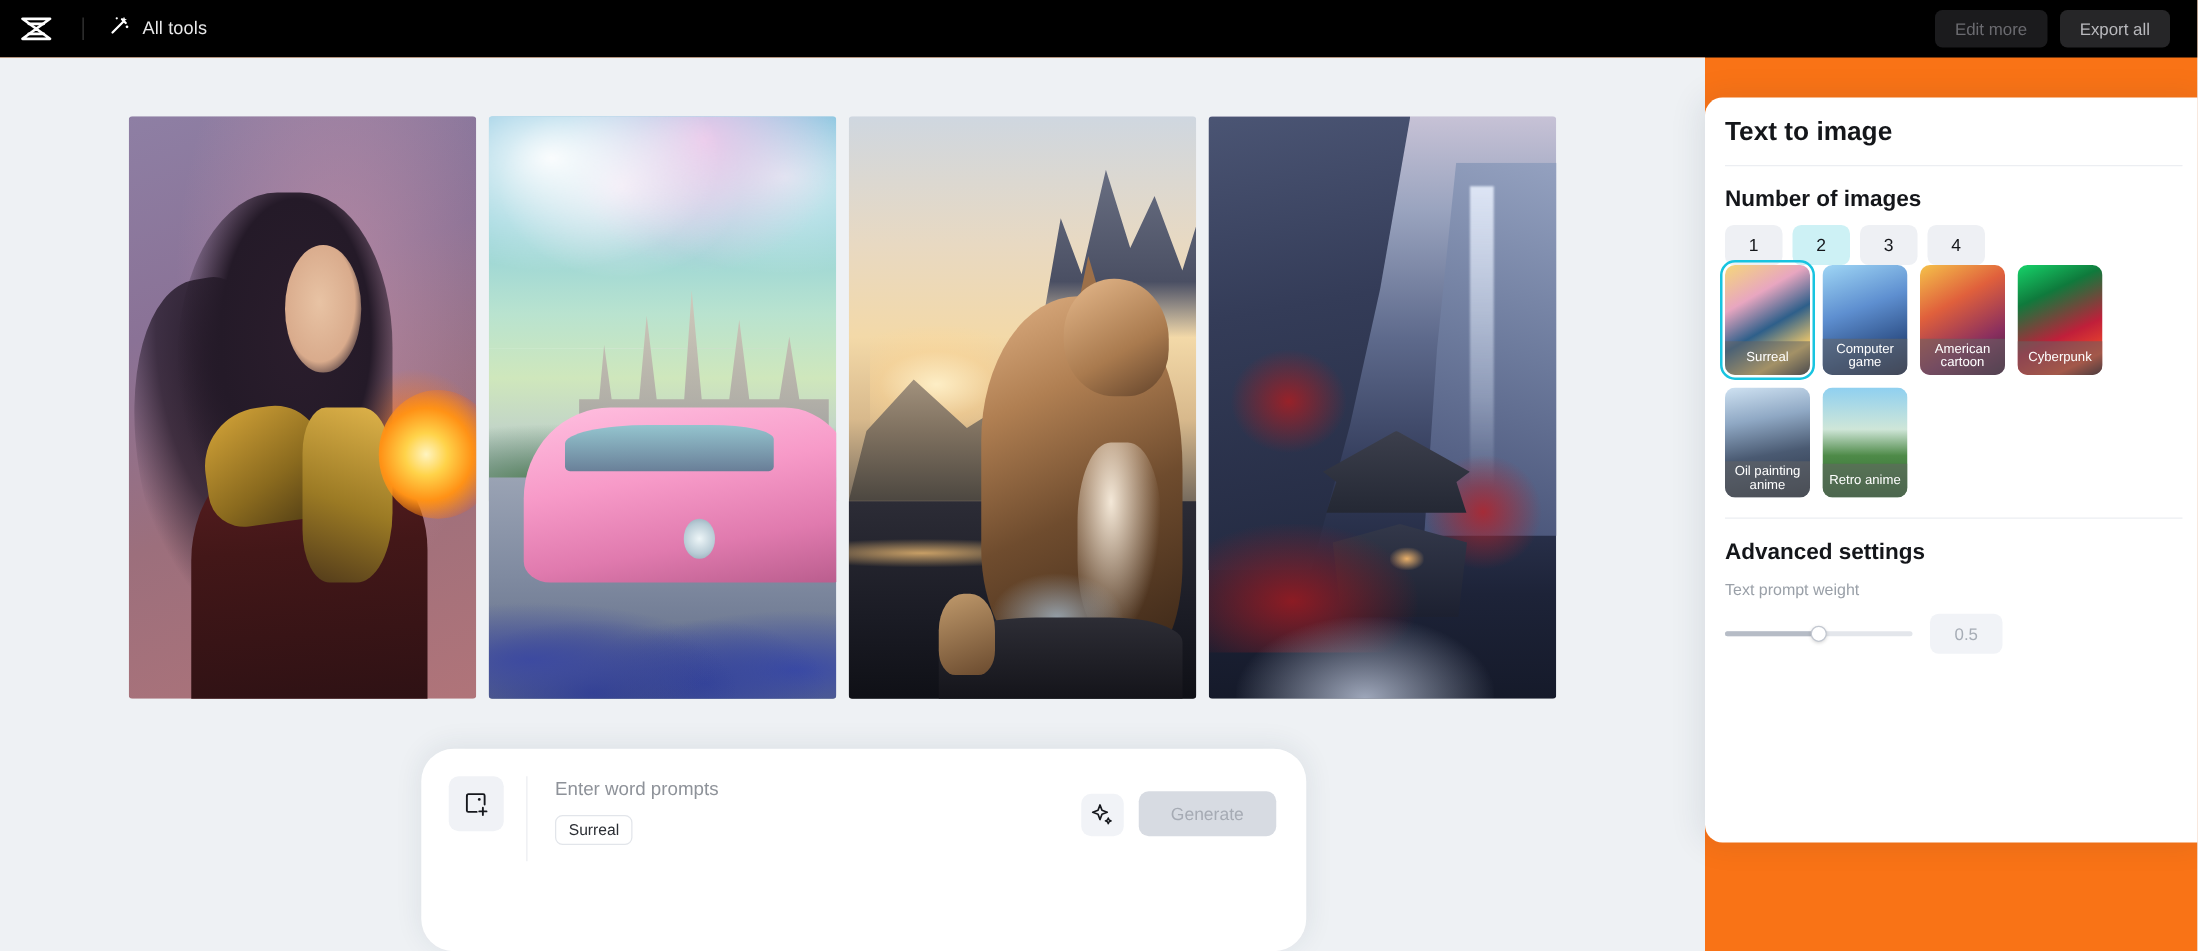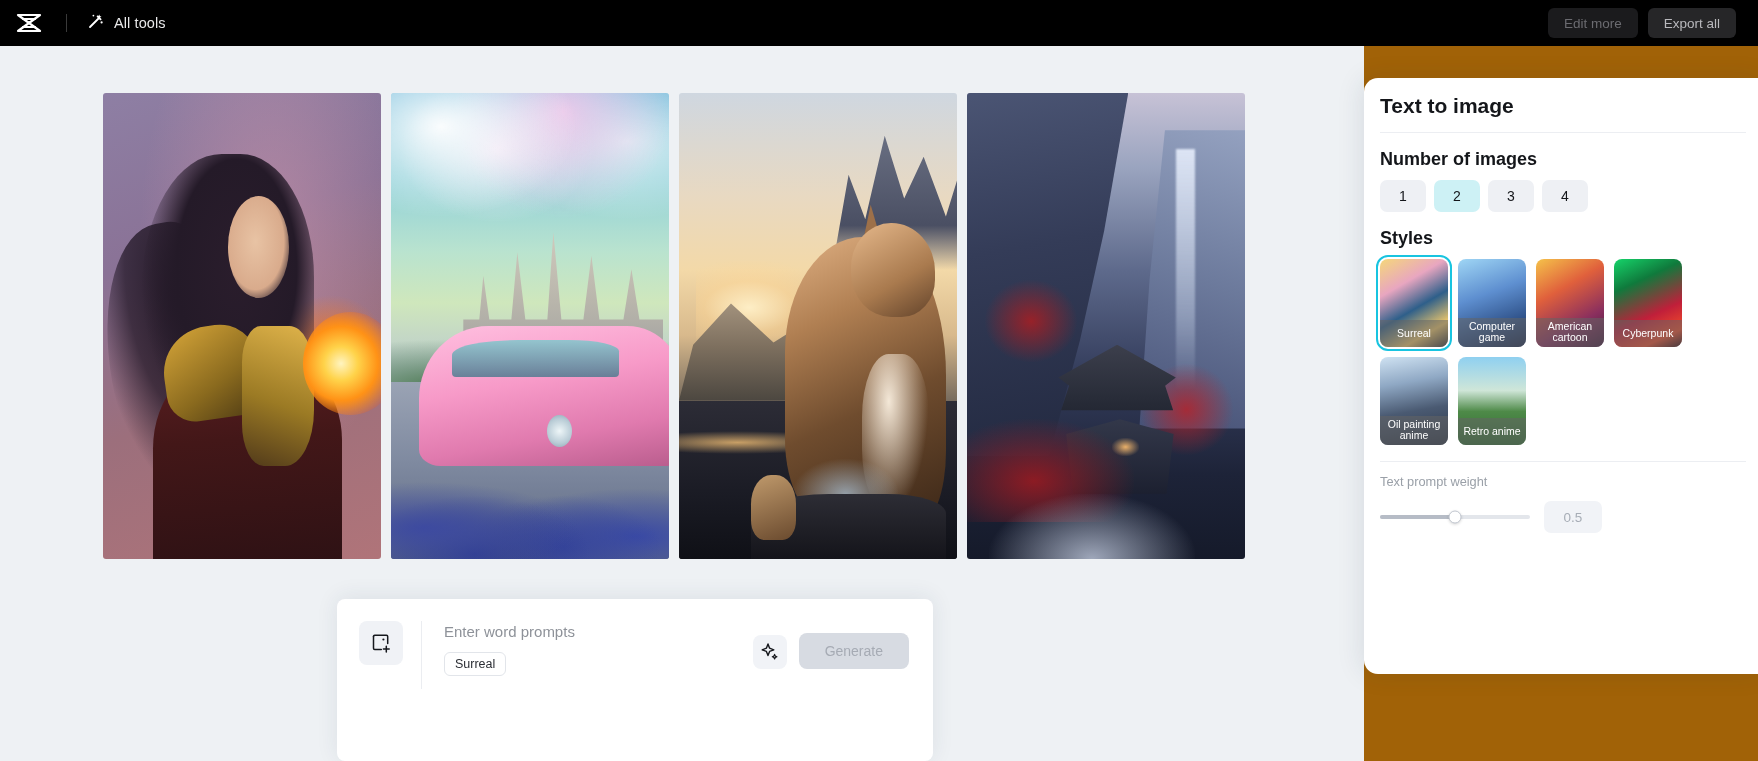--- a/index.html
+++ b/index.html
@@ -2,21 +2,21 @@
 <html><head>
 <meta charset="utf-8">
 <style>
   * { box-sizing: border-box; margin: 0; padding: 0; }
   html, body {
     width: 1758px; height: 761px;
     font-family: "Liberation Sans", sans-serif;
     background: #eef1f4;
     overflow: hidden;
   }
-  .app { position: relative; width: 1758px; height: 761px; background: #a16207; }
+  .app { position: relative; width: 1758px; height: 761px; background: #f97316; }
 
   
   .topbar {
     position: absolute; left: 0; top: 0; width: 1758px; height: 46px;
     background: #000; display: flex; align-items: center; padding: 0 14px;
   }
   .logo { width: 30px; height: 30px; display: flex; align-items: center; justify-content: center; }
   .vdiv { width: 1px; height: 18px; background: #3a3a3a; margin: 0 20px 0 22px; }
   .alltools { display: flex; align-items: center; gap: 10px; cursor: pointer; }
   .alltools .label { color: #e9e9ea; font-size: 14.5px; letter-spacing: .1px; }
@@ -152,22 +152,22 @@
   .a4-temple2 { position:absolute; left:34%; top:70%; width:42%; height:16%;
     background: linear-gradient(180deg, #33384a 0%, #1c2030 100%);
     clip-path: polygon(4% 20%, 50% 0%, 96% 20%, 90% 100%, 10% 100%); }
   .a4-lit { position:absolute; left:52%; top:74%; width:10%; height:4%;
     background: radial-gradient(ellipse, rgba(255,190,110,.9), rgba(255,180,100,0) 75%); }
   .a4-river { position:absolute; left:8%; bottom:0; width:74%; height:14%;
     background: radial-gradient(ellipse at 50% 100%, rgba(205,215,235,.75) 0%, rgba(180,195,225,0) 72%); }
 
   
   .promptbar {
-    position: absolute; left: 337px; top: 599px; width: 596px; height: 162px;
-    background: #fff; border-radius: 8px; box-shadow: 0 -2px 22px rgba(35,50,80,.09);
+    position: absolute; left: 337px; top: 599px; width: 708px; height: 162px;
+    background: #fff; border-radius: 26px; box-shadow: 0 -2px 22px rgba(35,50,80,.09);
     display: flex; align-items: flex-start; padding: 22px 24px 0 22px;
   }
   .addimg {
     width: 44px; height: 44px; border-radius: 8px; background: #f0f2f6;
     display: flex; align-items: center; justify-content: center; cursor: pointer; flex: none;
   }
   .pdiv { width: 1px; height: 68px; background: #ebedf1; margin: 0 22px 0 18px; flex: none; }
   .prompt-col { flex: 1; padding-top: 2px; }
   .prompt-input {
     border: none; outline: none; width: 100%; font-size: 15px;
@@ -375,21 +375,20 @@
     <div class="hr"></div>
 
     <div class="section-label">Number of images</div>
     <div class="numrow">
       <button class="numbtn">1</button>
       <button class="numbtn sel">2</button>
       <button class="numbtn">3</button>
       <button class="numbtn">4</button>
     </div>
 
-    <div class="section-label">Styles</div>
 
     <div class="stylegrid">
       <div class="style sel">
         <div class="thumb t-surreal"></div>
         <div class="name">Surreal</div>
       </div>
       <div class="style">
         <div class="thumb t-computer"></div>
         <div class="name">Computer game</div>
       </div>
@@ -405,20 +404,21 @@
         <div class="thumb t-oil"></div>
         <div class="name">Oil painting anime</div>
       </div>
       <div class="style">
         <div class="thumb t-retroan"></div>
         <div class="name">Retro anime</div>
       </div>
     </div>
 
     <div class="hr" style="margin-top:16px;"></div>
+    <div class="section-label">Advanced settings</div>
     <div class="adv-label">Text prompt weight</div>
     <div class="sliderrow">
       <div class="slider">
         <div class="fill"></div>
         <div class="knob"></div>
       </div>
       <div class="sliderval">0.5</div>
     </div>
   </div>
 

